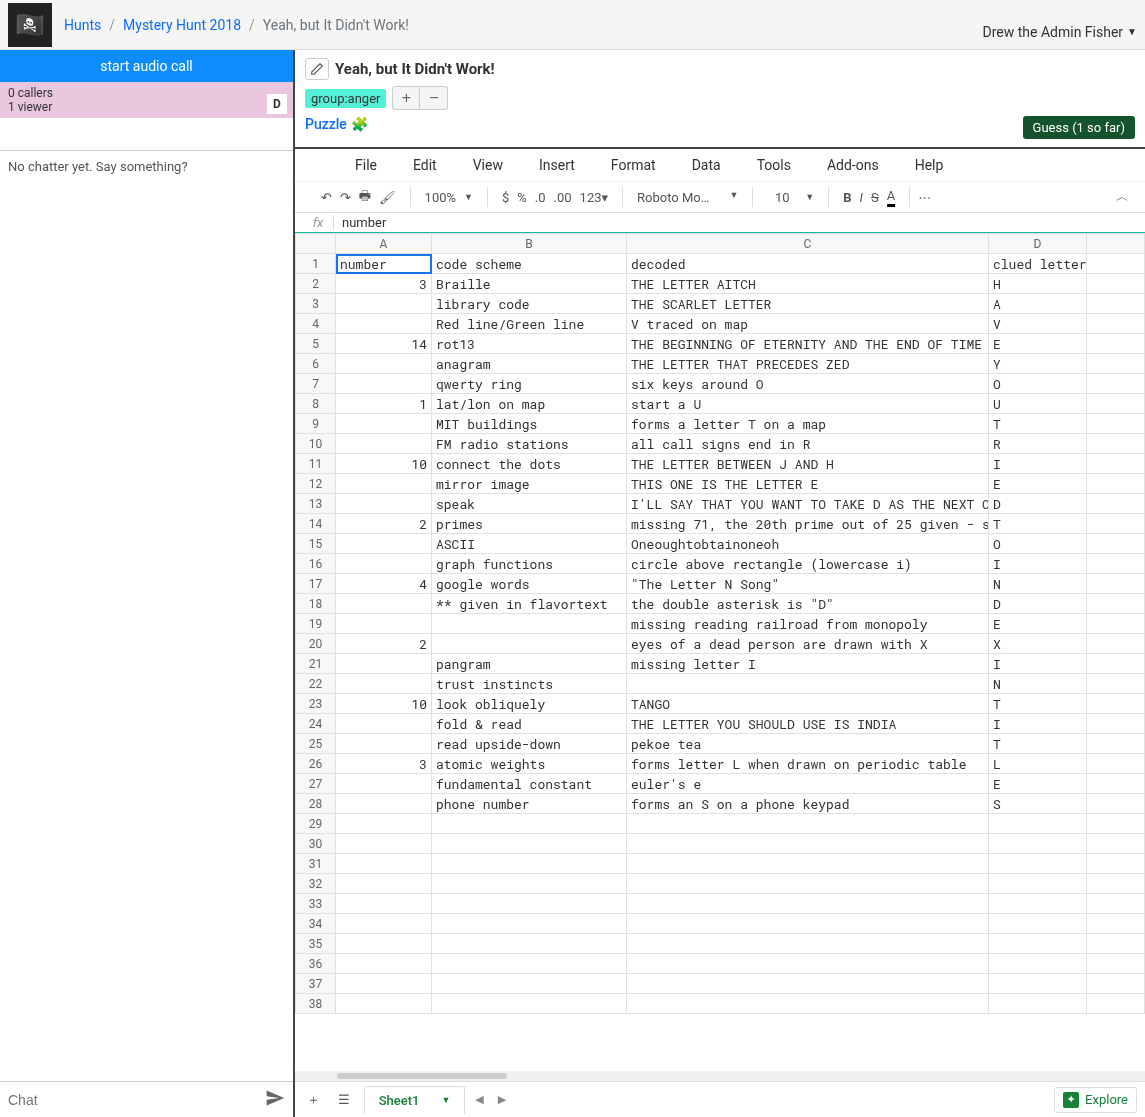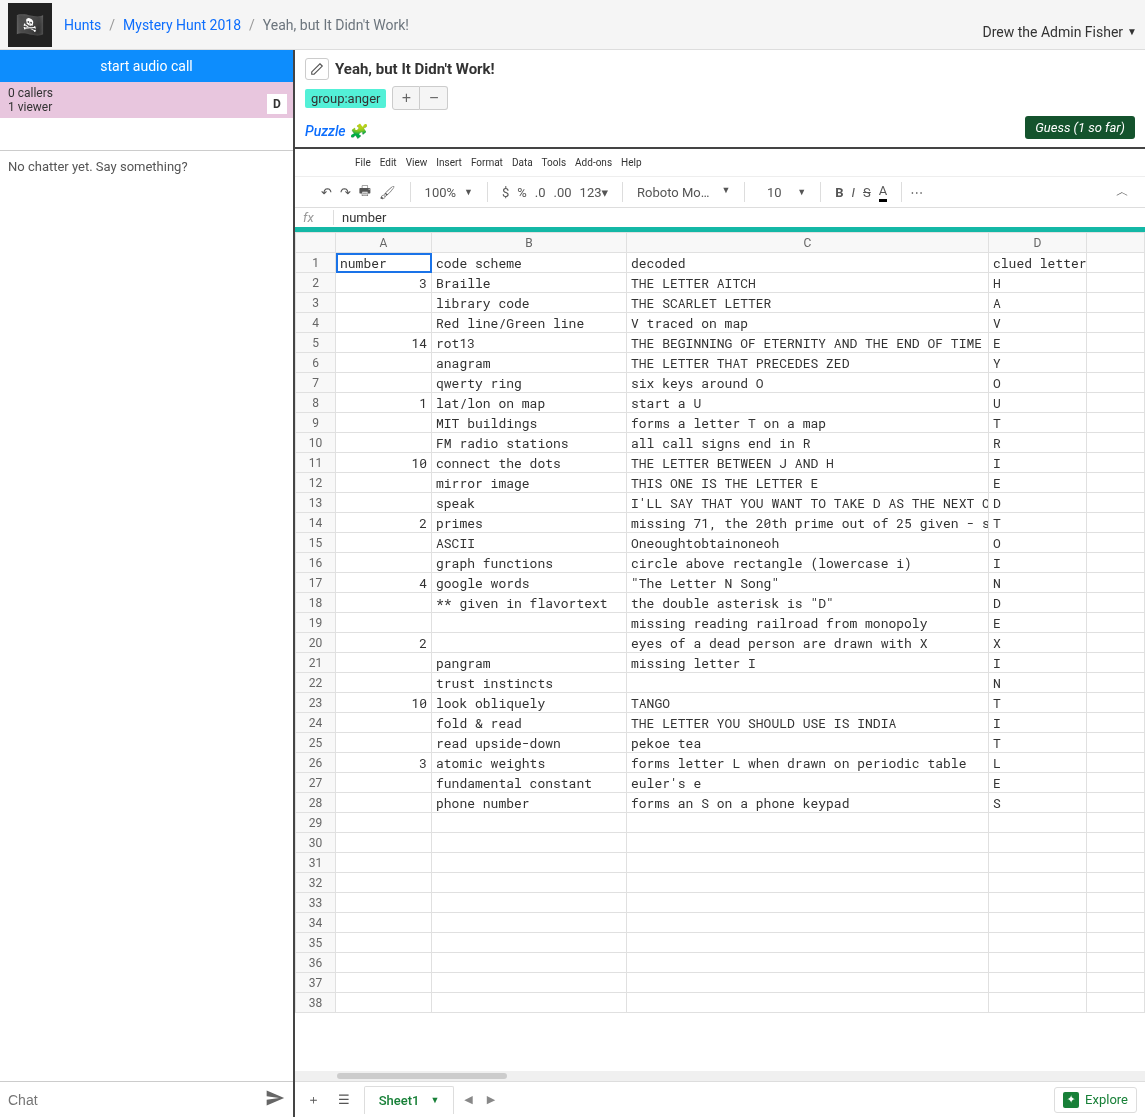--- a/index.html
+++ b/index.html
@@ -33,57 +33,57 @@
 .puzzle-header { padding: 8px 10px; border-bottom: 2px solid #444; }
 .title-row { display: flex; align-items: center; gap: 6px; margin-bottom: 6px; }
 .edit-btn { width: 24px; height: 22px; border: 1px solid #ccc; border-radius: 3px; display:flex; align-items:center; justify-content:center; font-size:13px; cursor:pointer; }
 .puzzle-title { font-weight: bold; font-size: 15px; }
 .tag-row { display: flex; align-items: center; gap: 6px; margin-bottom: 6px; }
 .tag { background: #53f0d7; padding: 2px 6px; border-radius: 2px; font-size: 13px; }
 .btn-group { display: flex; }
 .btn-group button { width: 28px; height: 24px; border: 1px solid #ccc; background: #f5f5f5; cursor: pointer; font-size: 16px; color: #666; }
 .btn-group button:first-child { border-radius: 3px 0 0 3px; }
 .btn-group button:last-child { border-radius: 0 3px 3px 0; border-left: none; }
-.link-row { display: flex; align-items: flex-end; justify-content: space-between; font-style: italic; }
+.link-row { display: flex; align-items: flex-start; justify-content: space-between; }
 .puzzle-link { color: #0d6efd; font-weight: 500; display:flex; align-items:center; gap:4px; cursor:pointer; }
 .guess-btn { background: #14532d; color: #fff; padding: 4px 10px; border-radius: 3px; cursor: pointer; font-size: 13px; }
 
 
 .sheets { flex: 1; display: flex; flex-direction: column; background: #fff; overflow: hidden; }
-.menubar { display: flex; gap: 9px; padding: 8px 0 8px 60px; font-size: 10px; color: #333; border-bottom: 1px solid #eee; }
+.menubar { display: flex; gap: 36px; padding: 8px 0 8px 60px; font-size: 14px; color: #333; border-bottom: 1px solid #eee; }
 .menubar span { cursor: pointer; }
 .toolbar { display: flex; align-items: center; gap: 4px; padding: 4px 8px 4px 20px; border-bottom: 1px solid #ddd; font-size: 13px; color: #555; }
 .toolbar .grp { display: flex; align-items: center; gap: 8px; padding: 0 6px; }
 .toolbar .sep2 { width: 1px; height: 20px; background: #ddd; margin: 0 4px; }
 .toolbar .ico { cursor: pointer; color:#555; }
 .toolbar .zoom { display:flex; align-items:center; }
-.toolbar .font-sel { display:flex; align-items:flex-start; gap:12px; min-width:90px;}
+.toolbar .font-sel { display:flex; align-items:flex-start; gap:20px; min-width:90px;}
 .toolbar .collapse-ico { margin-left: auto; margin-right: 8px; cursor:pointer; }
-.fx-row { display: flex; align-items: center; border-bottom: 5px solid #14b8a6; padding: 2px 8px; font-size: 13px; }
+.fx-row { display: flex; align-items: center; border-bottom: 1px solid #14b8a6; padding: 2px 8px; font-size: 13px; text-align: center; }
 .fx-row .fx { font-style: italic; color: #999; width: 30px; }
 .fx-row .fx-val { color: #333; padding-left: 8px; border-left: 1px solid #ddd; }
 
 
 .grid-wrap { flex: 1; overflow: auto; position: relative; }
 table.sheet { border-collapse: collapse; table-layout: fixed; width: 100%; font-size: 13px; }
 table.sheet th, table.sheet td { border: 1px solid #e0e0e0; height: 20px; padding: 0 4px; overflow: hidden; white-space: nowrap; text-overflow: clip; }
 table.sheet thead th { background: #f8f8f8; font-weight: normal; color: #666; text-align: center; font-size: 12px; }
 table.sheet .rowhdr { background: #f8f8f8; text-align: center; color: #666; width: 40px; font-size: 12px; }
 table.sheet td.num { text-align: right; font-family: "Roboto Mono", monospace; }
 table.sheet td.mono { font-family: "Roboto Mono", monospace; }
 table.sheet td.selected { outline: 2px solid #1a73e8; outline-offset: -2px; }
 .col-A { width: 96px; }
 .col-B { width: 195px; }
 .col-C { width: 362px; }
 .col-D { width: 98px; }
 
 
 .tabbar { height: 36px; border-top: 1px solid #ddd; display: flex; align-items: center; padding: 0 8px; gap: 10px; font-size: 13px; }
 .tabbar .add-tab, .tabbar .menu-tab { cursor: pointer; color: #555; padding: 4px; }
-.tabbar .tab { padding: 6px 14px; border: 1px solid #ddd; border-bottom: none; border-radius: 2px 2px 0 0; color: #188038; font-weight: 500; display:flex; align-items:center; gap:11px; cursor:pointer;}
+.tabbar .tab { padding: 6px 14px; border: 1px solid #ddd; border-bottom: none; border-radius: 2px 2px 0 0; color: #188038; font-weight: 500; display:flex; align-items:center; gap:22px; cursor:pointer;}
 .tabbar .explore { margin-left: auto; display:flex; align-items:center; gap:6px; color:#188038; cursor:pointer; padding: 4px 8px; border: 1px solid #ddd; border-radius: 3px;}
 .tabbar .nav-arrows { color: #888; font-size:11px; margin-right: 4px; cursor:pointer;}
 .hscroll { height: 10px; background: #f0f0f0; position: relative; }
 .hscroll .thumb { position:absolute; left: 42px; top: 2px; height: 6px; width: 170px; background: #ccc; border-radius: 3px; }
 </style>
 </head>
 <body>
 
 <div class="topbar">
   <div class="logo">🏴‍☠️</div>

